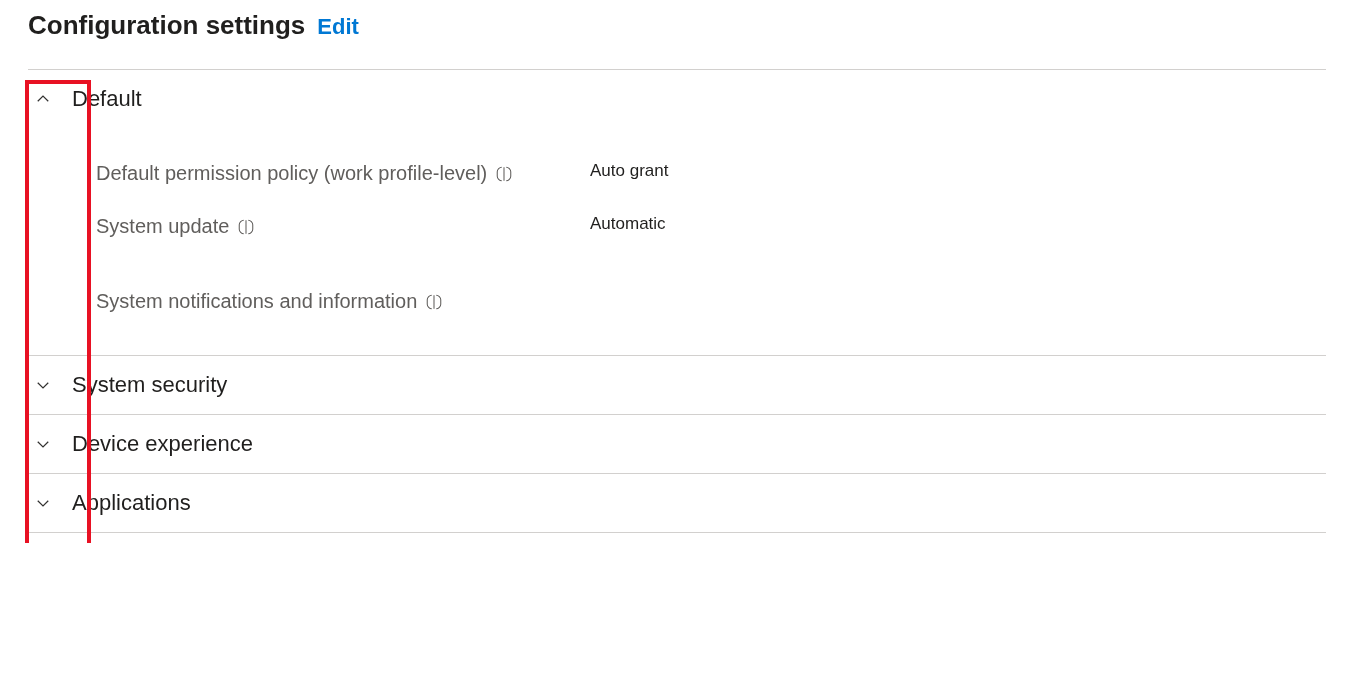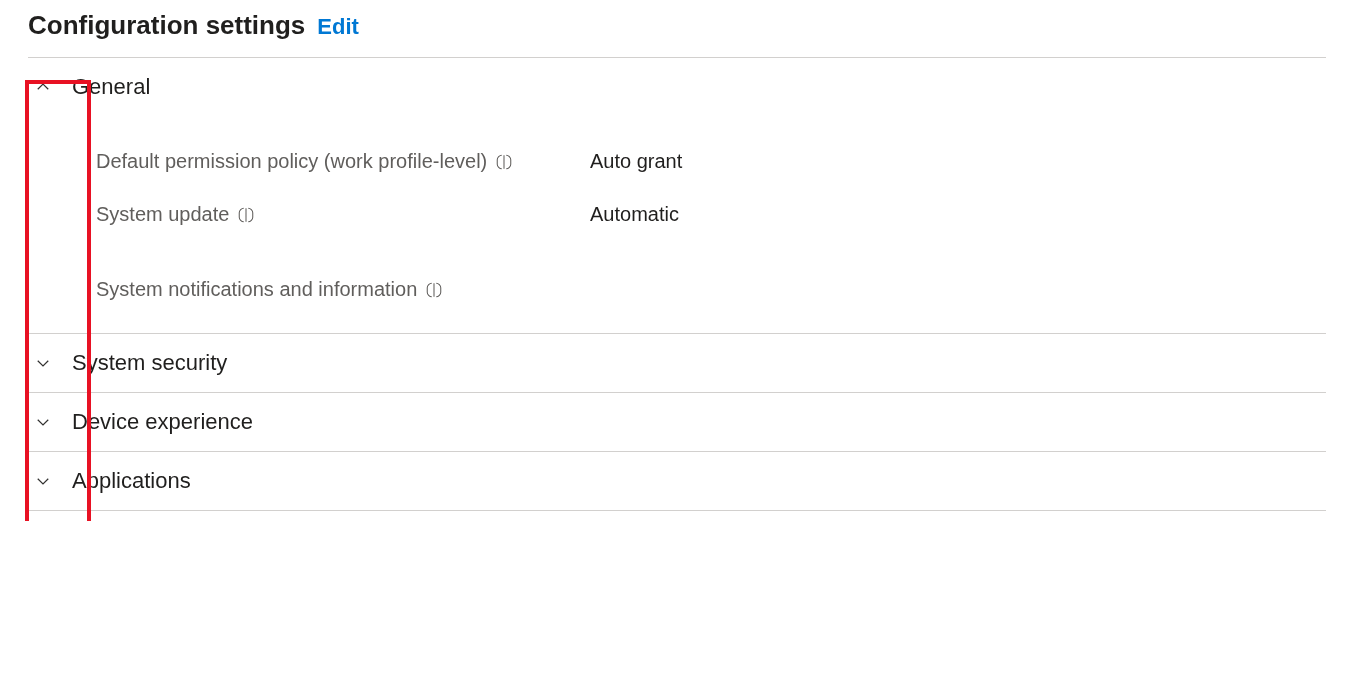--- a/index.html
+++ b/index.html
@@ -11,21 +11,21 @@
       font-family: "Segoe UI", -apple-system, BlinkMacSystemFont, sans-serif;
       font-size: 20px;
       color: #323130;
       background: #fff;
       padding: 10px 28px;
     }
     .header-row {
       display: flex;
       align-items: baseline;
       gap: 12px;
-      margin-bottom: 16px;
+      margin-bottom: 28px;
     }
     .page-title {
       font-size: 26px;
       font-weight: 600;
       color: #201f1e;
     }
     .edit-link {
       font-size: 22px;
       color: #0078d4;
       cursor: pointer;
@@ -66,40 +66,40 @@
     }
     .settings-body {
       padding: 30px 0 20px 68px;
     }
     .setting-row {
       display: flex;
       align-items: flex-start;
       margin-bottom: 22px;
     }
     .setting-row:last-child {
-      margin-bottom: 8px;
+      margin-bottom: 18px;
     }
     .setting-label {
       flex: 0 0 494px;
       color: #605e5c;
       font-size: 20px;
       line-height: 1.55;
       padding-right: 12px;
       display: flex;
       flex-wrap: wrap;
       align-items: center;
       gap: 0 8px;
     }
     .setting-label .label-text {
       max-width: 440px;
     }
     .setting-value {
       flex: 1;
       color: #201f1e;
-      font-size: 20px;
+      font-size: 17px;
       line-height: 1.55;
     }
     .info-icon {
       display: inline-flex;
       align-items: center;
     }
     .info-icon svg {
       width: 18px;
       height: 18px;
       stroke: #605e5c;
@@ -131,21 +131,21 @@
 
   <hr class="divider">
 
   <div class="section">
     <div class="section-header">
       <span class="chevron">
         <svg viewBox="0 0 24 24">
             <polyline points="5 15 12 8 19 15"></polyline>
           </svg>
       </span>
-      <span class="section-title">General</span>
+      <span class="section-title">Default</span>
     </div>
 
     <div class="settings-body">
       <div class="setting-row">
         <div class="setting-label">
           <span class="label-text">Default permission policy (work profile-level)</span>
           <span class="info-icon">
             <svg viewBox="0 0 24 24">
                 <path d="M9 3 C6 3 3 6 3 9 L3 15 C3 18 6 21 9 21 M15 3 C18 3 21 6 21 9 L21 15 C21 18 18 21 15 21 M12 3 L12 21"></path>
               </svg>

